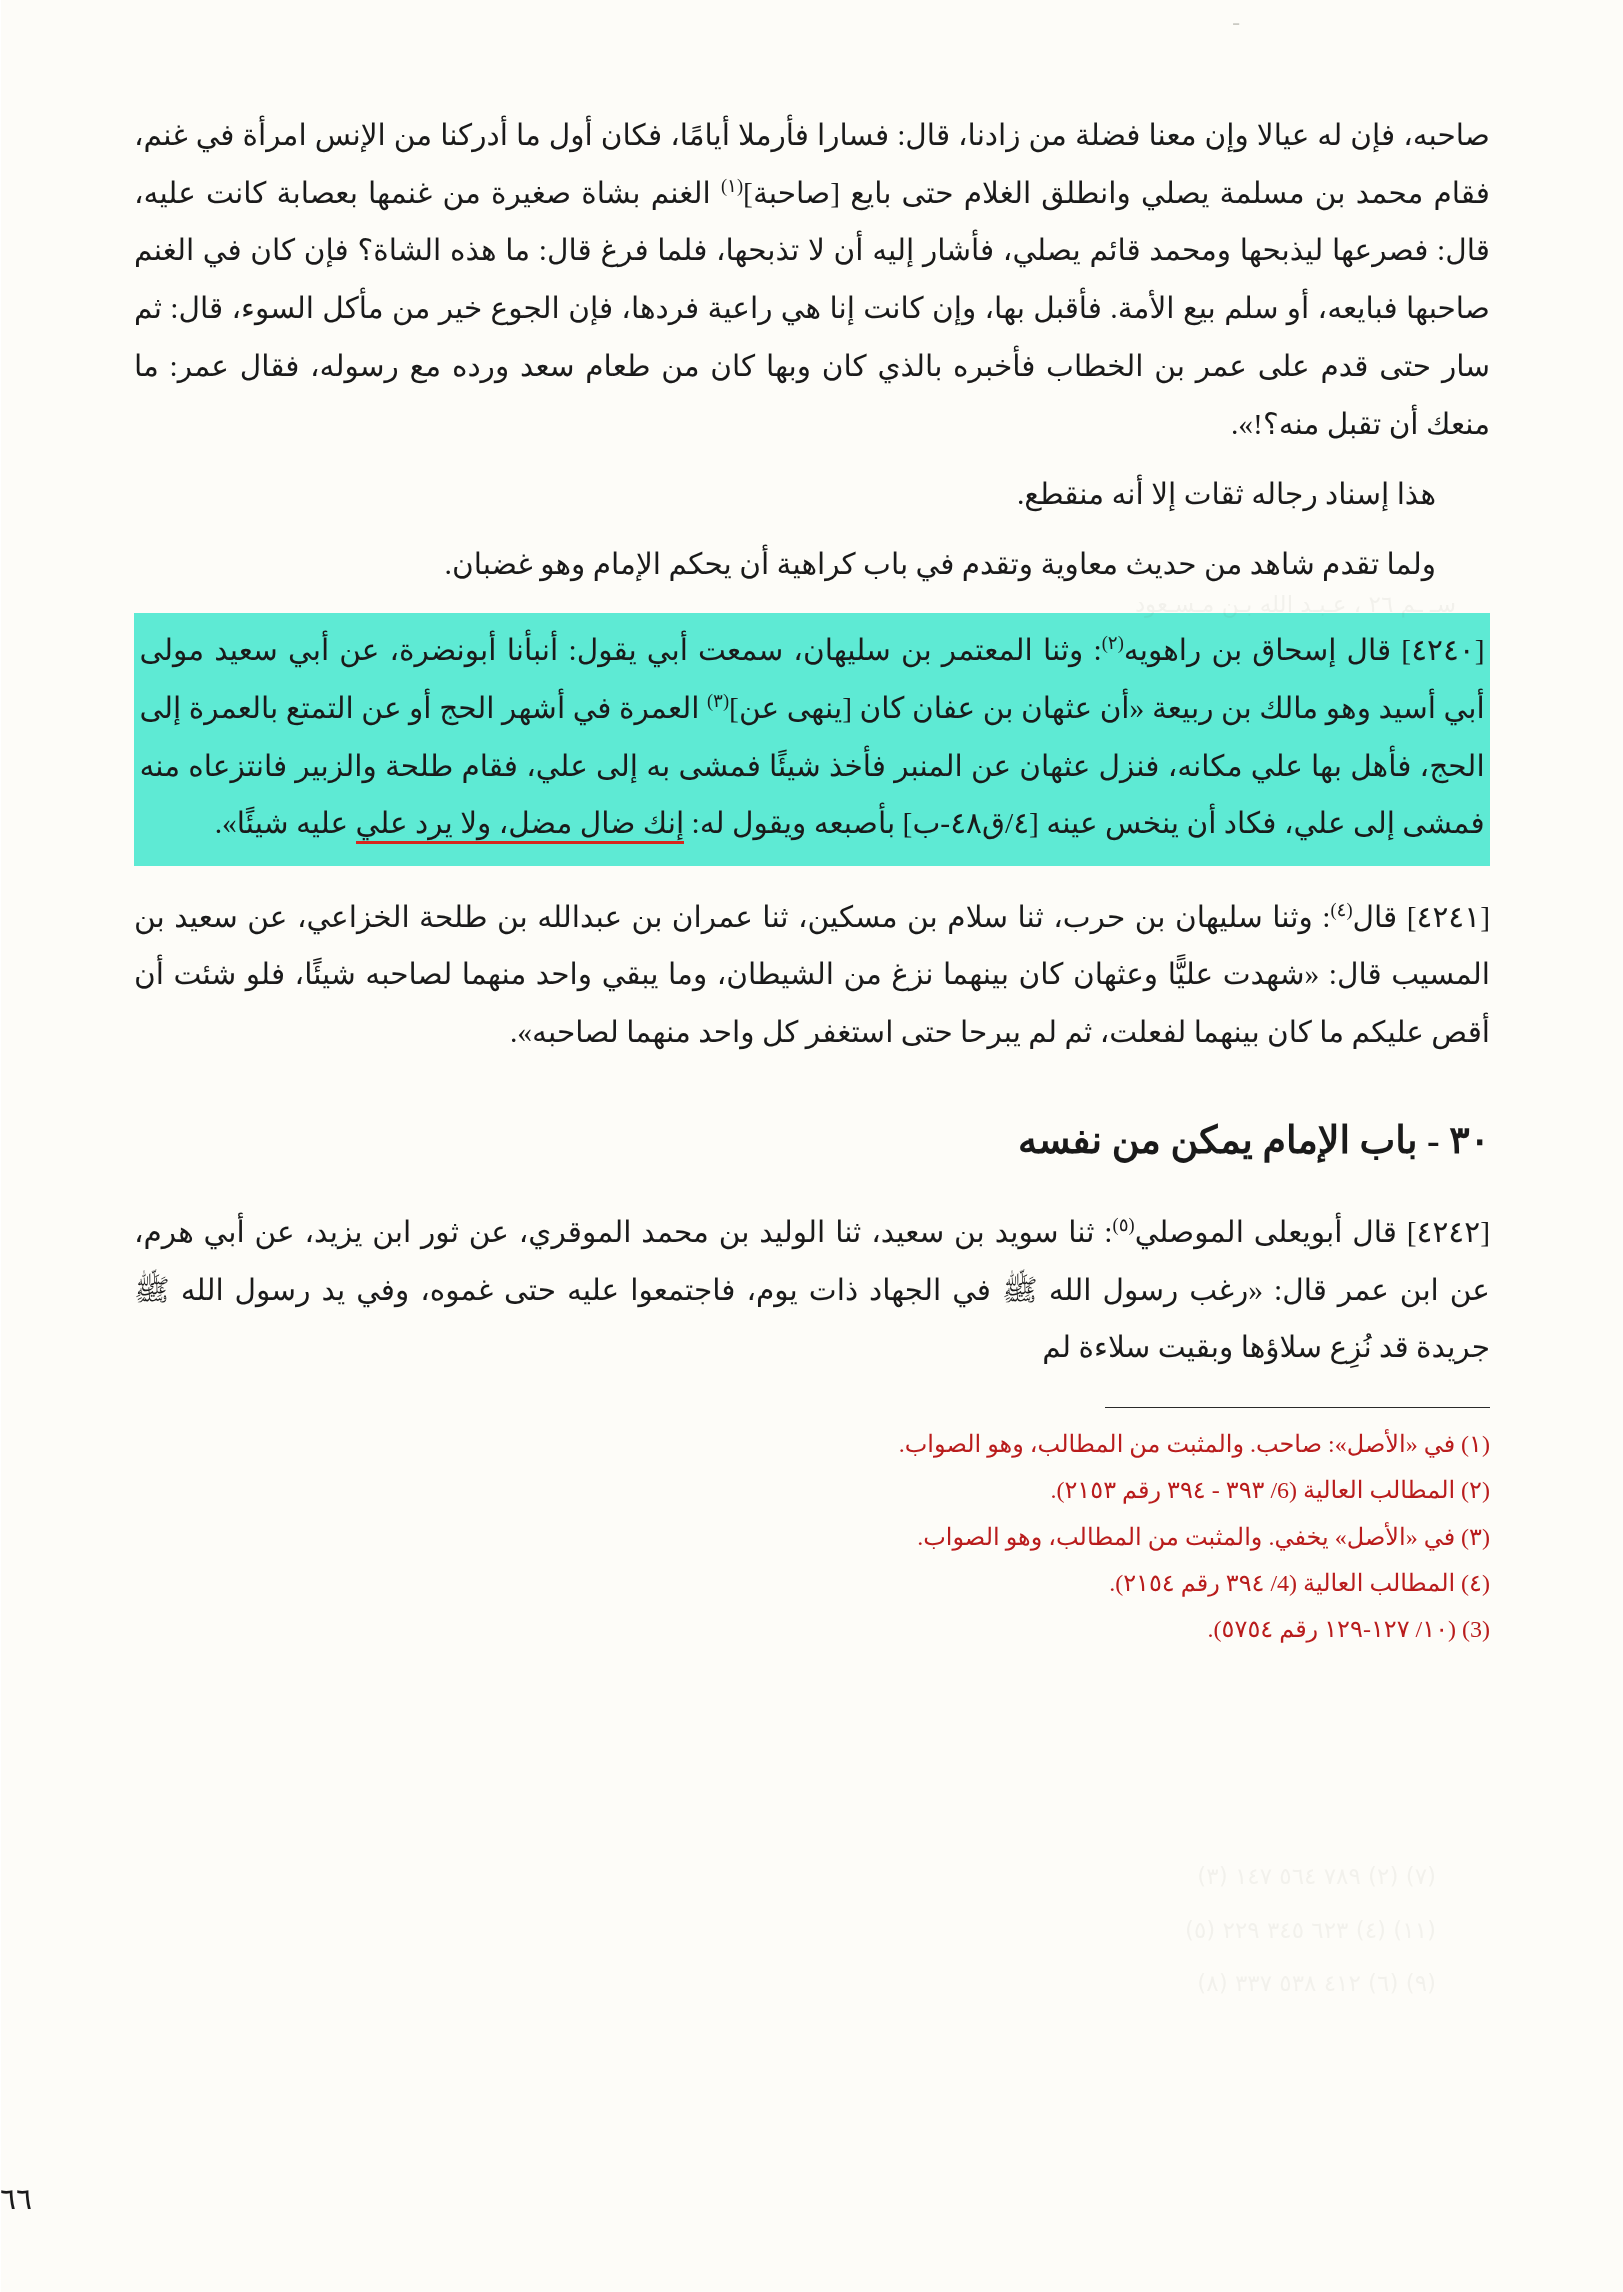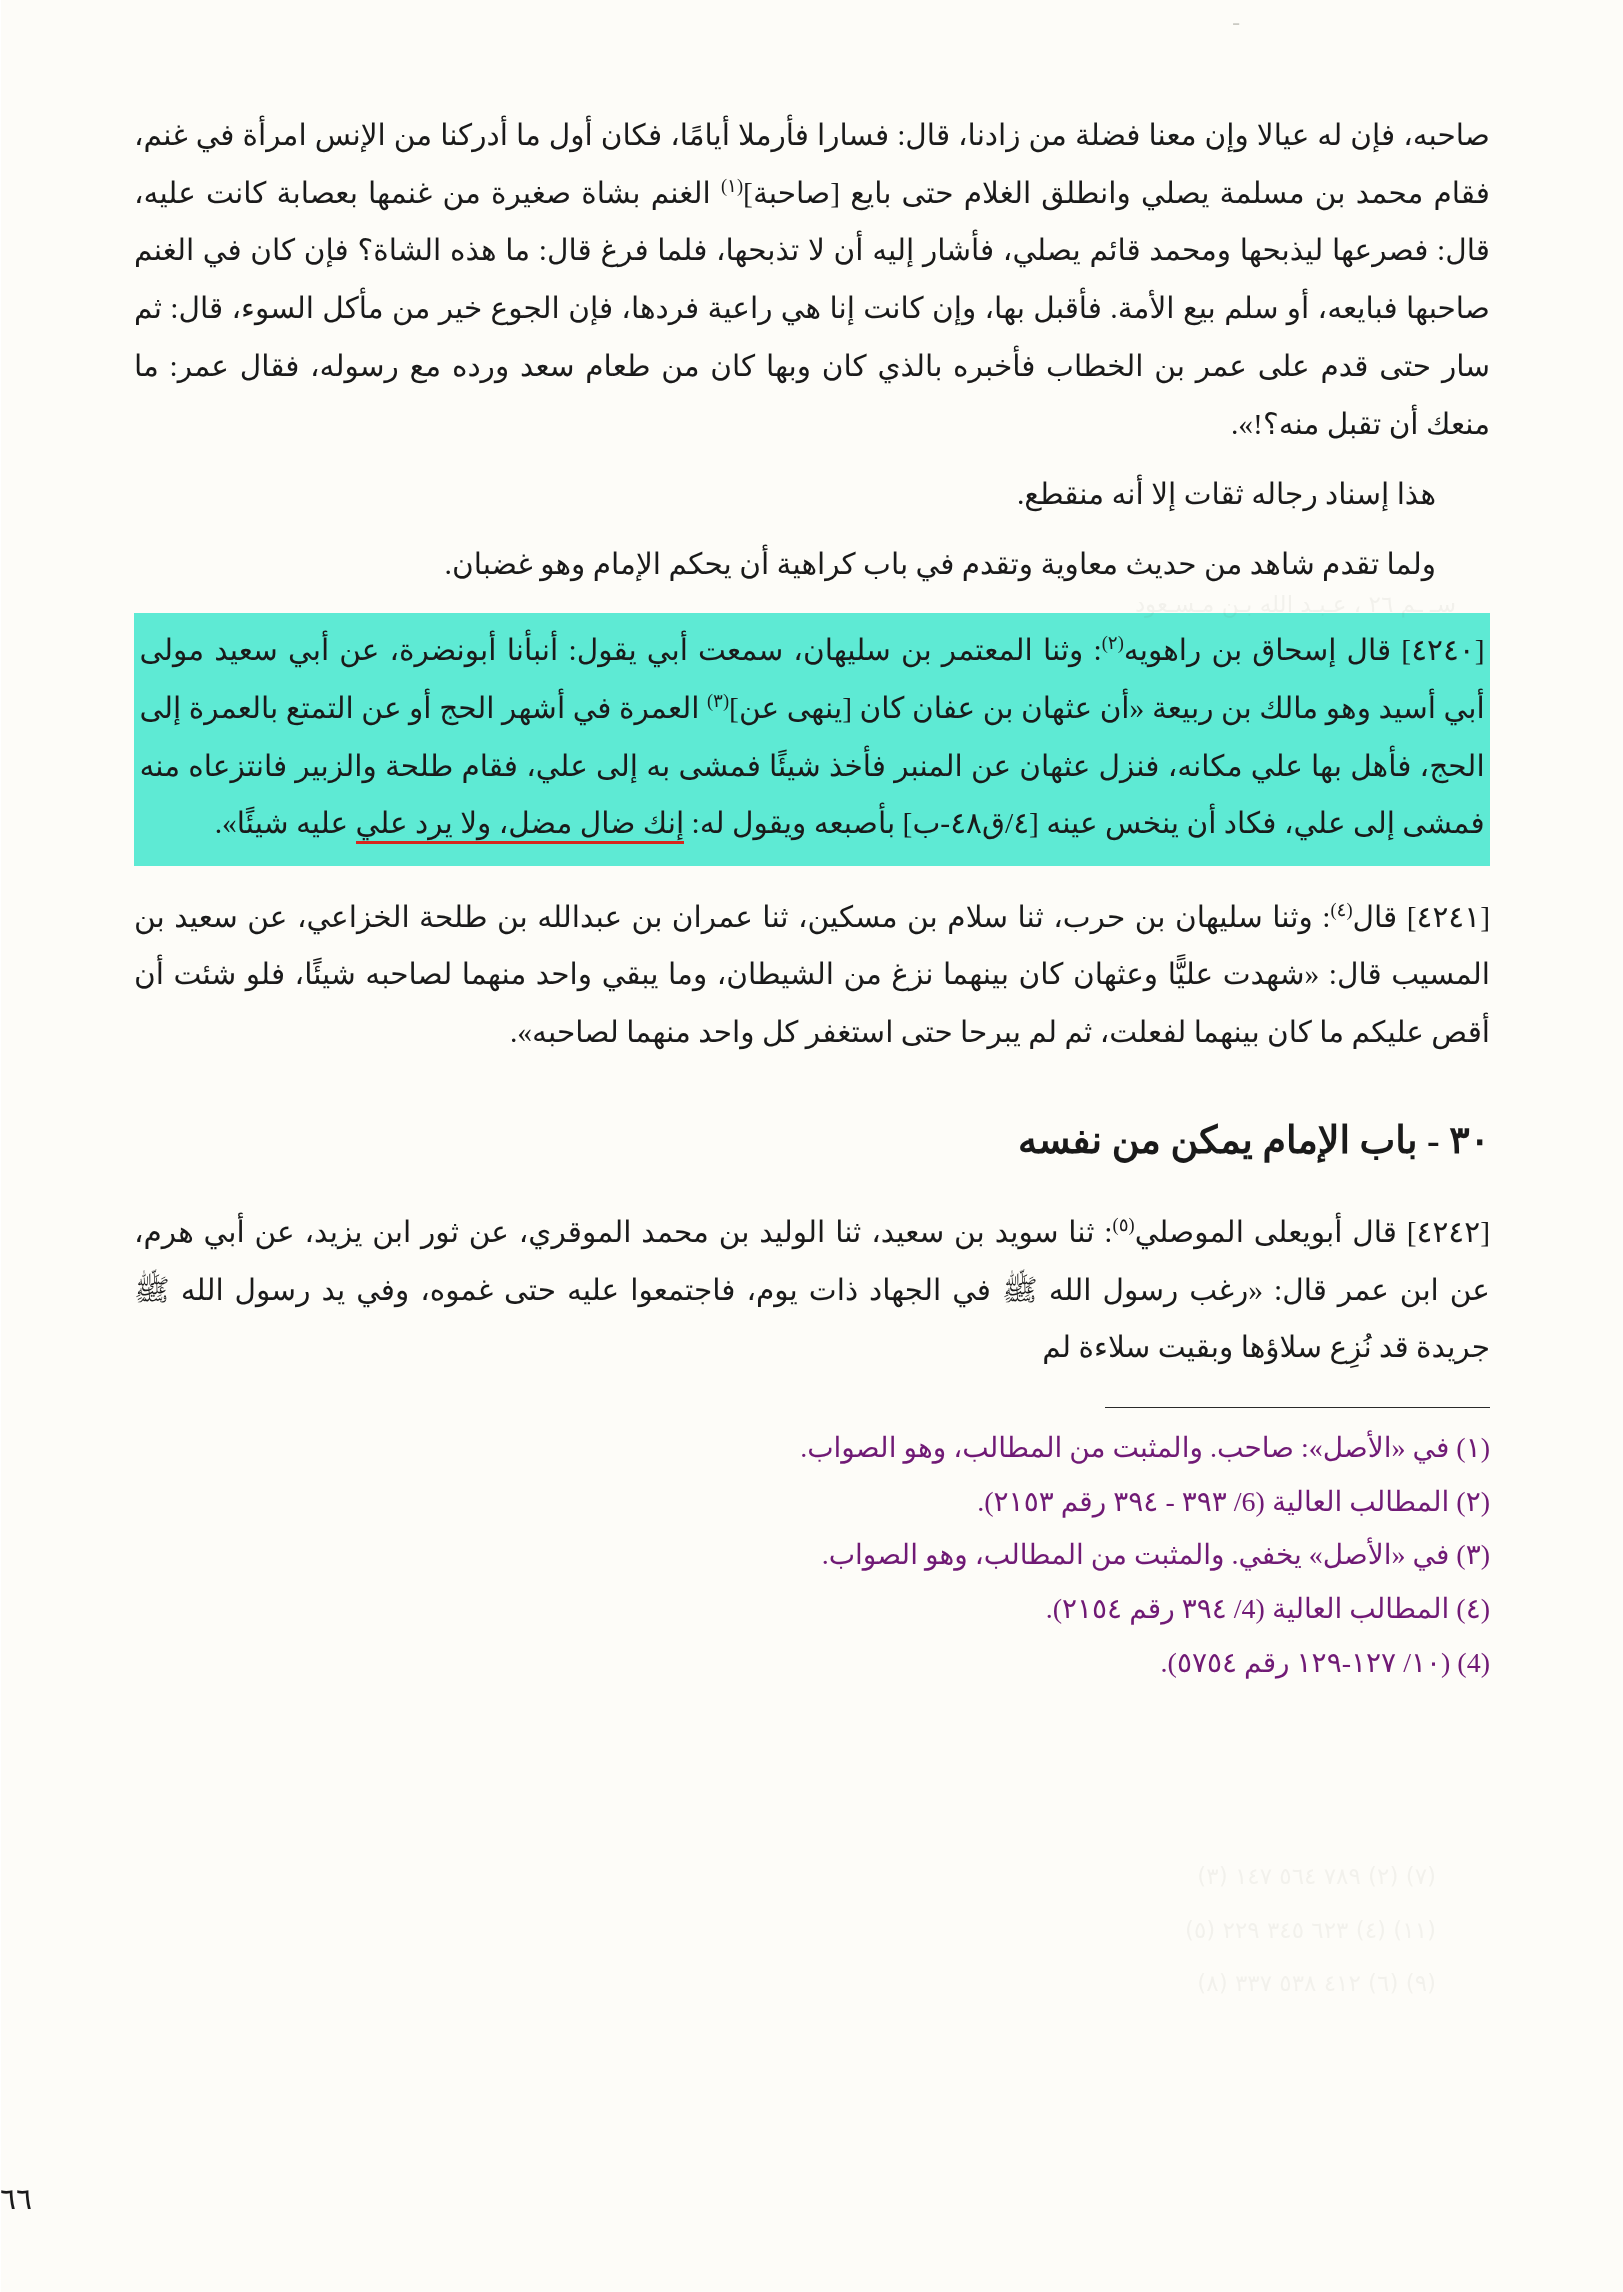--- a/index.html
+++ b/index.html
@@ -73,24 +73,24 @@
     margin: 41px 0 27px 0;
     letter-spacing: 0px;
   }
   .fn-rule {
     border: none;
     border-top: 1.8px solid #2a2a2a;
     width: 385px;
     margin: 30px 0 14.3px auto;
   }
   .footnotes {
-    font-size: 28px;
+    font-size: 24px;
     line-height: 1.85;
     text-align: center;
-    color: #701a75;
+    color: #b91c1c;
   }
   .footnotes div { margin-bottom: 1.8px; }
   .page-number {
     position: absolute;
     bottom: 77px;
     left: 0;
     right: 0;
     text-align: left;
     font-size: 30px;
     letter-spacing: 1.8px;
@@ -139,21 +139,21 @@
 
     <p class="para">[٤٢٤٢] قال أبويعلى الموصلي<sup class="fn">(٥)</sup>: ثنا سويد بن سعيد، ثنا الوليد بن محمد الموقري، عن ثور ابن يزيد، عن أبي هرم، عن ابن عمر قال: «رغب رسول الله ﷺ في الجهاد ذات يوم، فاجتمعوا عليه حتى غموه، وفي يد رسول الله ﷺ جريدة قد نُزِع سلاؤها وبقيت سلاءة لم</p>
 
     <hr class="fn-rule">
 
     <div class="footnotes">
       <div>(١) في «الأصل»: صاحب. والمثبت من المطالب، وهو الصواب.</div>
       <div>(٢) المطالب العالية (6/ ٣٩٣ - ٣٩٤ رقم ٢١٥٣).</div>
       <div>(٣) في «الأصل» يخفي. والمثبت من المطالب، وهو الصواب.</div>
       <div>(٤) المطالب العالية (4/ ٣٩٤ رقم ٢١٥٤).</div>
-      <div>(4) (١٠/ ١٢٧-١٢٩ رقم ٥٧٥٤).</div>
+      <div>(3) (١٠/ ١٢٧-١٢٩ رقم ٥٧٥٤).</div>
     </div>
 
   </div>
 
   <div class="page-number">٦٦</div>
 
 </div>
 
 
 </body></html>

